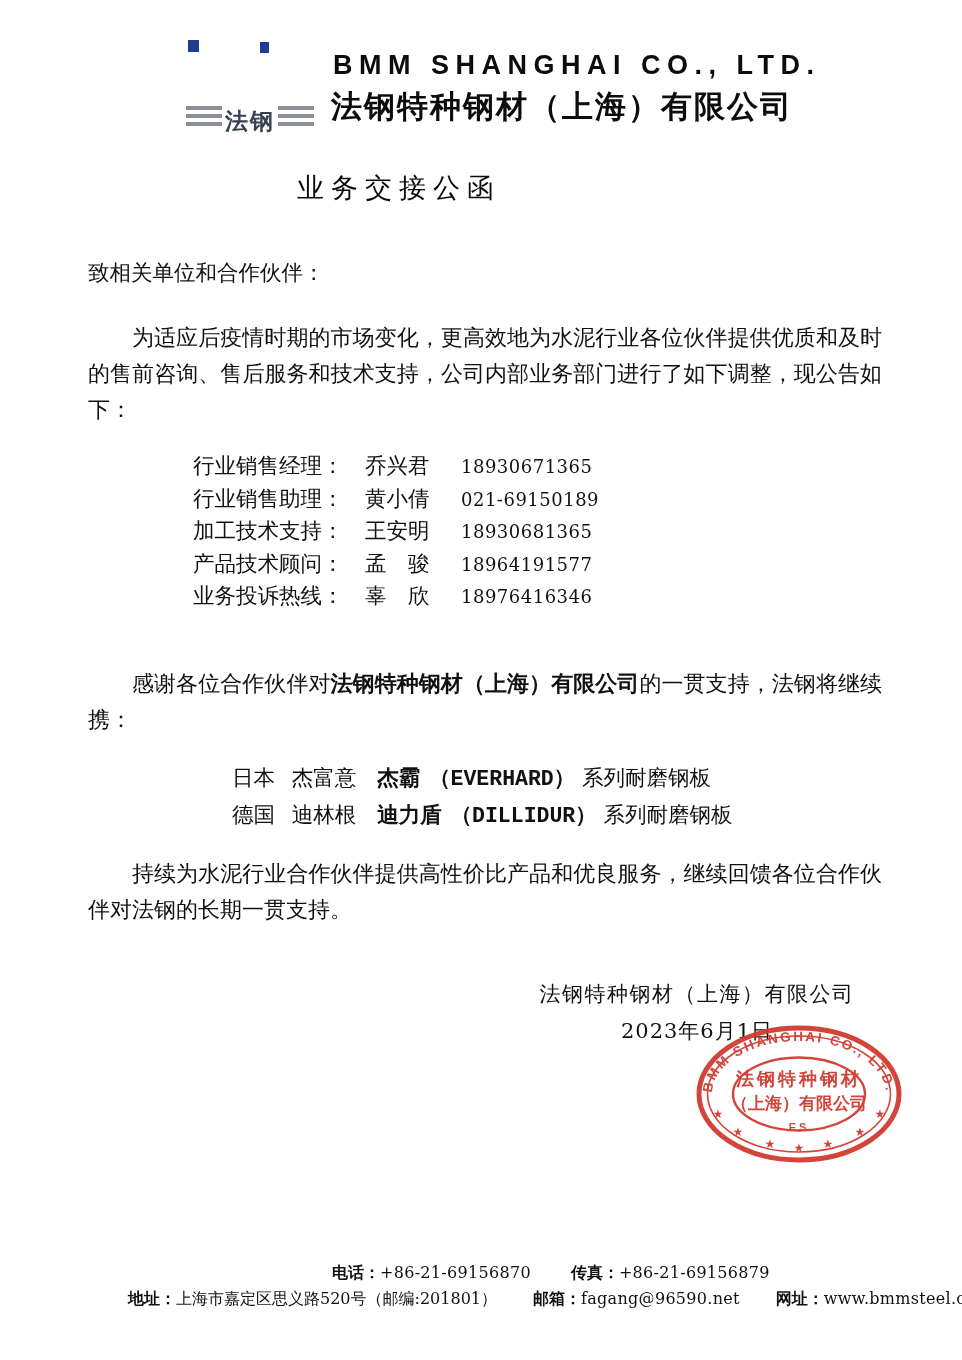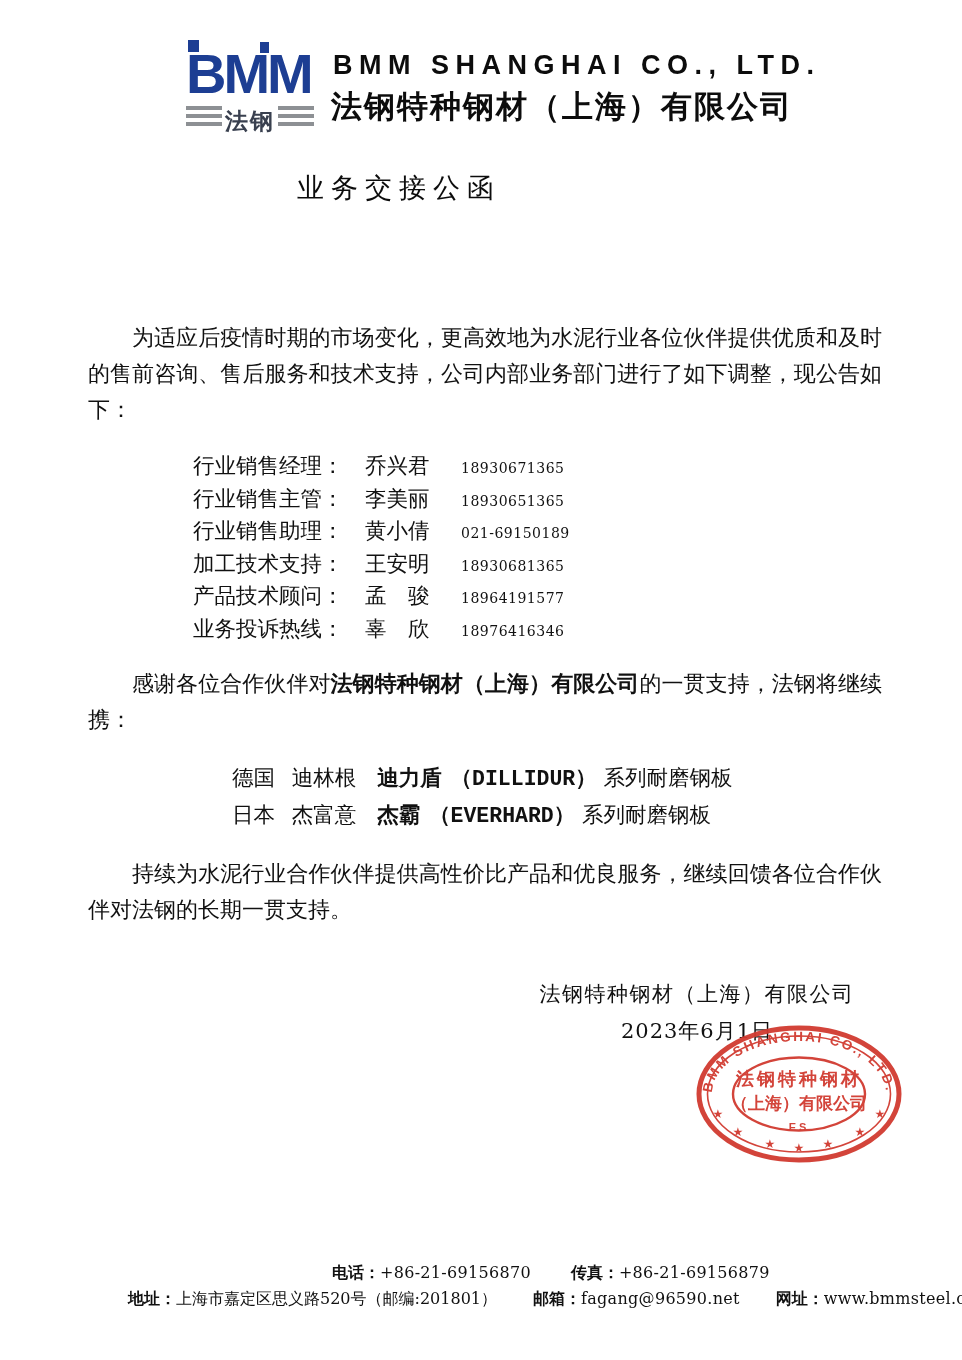--- a/index.html
+++ b/index.html
@@ -44,21 +44,21 @@
         text-align:justify;text-indent:2em;}
   .para1{top:320px;}
   .para2{top:666px;}
   .para3{top:856px;}
   .bold-sans{font-family:"DejaVu Sans", sans-serif;font-weight:700;}
   
   .contacts{position:absolute;left:193px;top:451px;font-size:21.5px;}
   .contact-row{display:flex;align-items:baseline;height:32.5px;}
   .contact-role{width:172px;white-space:nowrap;}
   .contact-name{width:96px;white-space:nowrap;}
-  .contact-phone{font-family:"DejaVu Serif", serif;font-size:14px;letter-spacing:0.5px;}
+  .contact-phone{font-family:"DejaVu Serif", serif;font-size:18px;letter-spacing:0.5px;}
   
   .products{position:absolute;left:232px;top:760px;font-size:21.5px;line-height:36px;}
   .product-line{white-space:nowrap;}
   .product-origin{margin-right:10px;}
   .product-maker{margin-right:14px;}
   .product-brand{font-family:"DejaVu Sans", sans-serif;font-weight:700;margin-right:2px;}
   .product-latin{font-family:"Liberation Mono", monospace;font-weight:600;}
   
   .signature{position:absolute;left:538px;top:980px;width:318px;text-align:center;}
   .signature-company{font-size:21px;letter-spacing:1.5px;white-space:nowrap;}
@@ -75,54 +75,49 @@
   .footer-val{font-family:"DejaVu Serif", serif;letter-spacing:0.3px;}
 </style>
 </head>
 <body>
 
 <div class="page">
 
   <div class="logo">
     <div class="logo-sq1"></div>
     <div class="logo-sq2"></div>
-    <div class="logo-bmm">BMM</div>
     <div class="logo-stripes">
       <div class="stripe-block">
           <span></span>
           <span></span>
           <span></span>
         </div>
       <div class="logo-fagang">法钢</div>
       <div class="stripe-block">
           <span></span>
           <span></span>
           <span></span>
         </div>
     </div>
   </div>
 
   <div class="company-en">BMM SHANGHAI CO., LTD.</div>
   <div class="company-cn">法钢特种钢材（上海）有限公司</div>
 
   <div class="doc-title">业务交接公函</div>
 
+  <div class="salutation">致相关单位和合作伙伴：</div>
 
   <div class="para para1">为适应后疫情时期的市场变化，更高效地为水泥行业各位伙伴提供优质和及时的售前咨询、售后服务和技术支持，公司内部业务部门进行了如下调整，现公告如下：</div>
 
   <div class="contacts">
     <div class="contact-row">
       <span class="contact-role">行业销售经理：</span>
       <span class="contact-name">乔兴君</span>
       <span class="contact-phone">18930671365</span>
-    </div>
-    <div class="contact-row">
-      <span class="contact-role">行业销售主管：</span>
-      <span class="contact-name">李美丽</span>
-      <span class="contact-phone">18930651365</span>
     </div>
     <div class="contact-row">
       <span class="contact-role">行业销售助理：</span>
       <span class="contact-name">黄小倩</span>
       <span class="contact-phone">021-69150189</span>
     </div>
     <div class="contact-row">
       <span class="contact-role">加工技术支持：</span>
       <span class="contact-name">王安明</span>
       <span class="contact-phone">18930681365</span>
@@ -136,31 +131,31 @@
       <span class="contact-role">业务投诉热线：</span>
       <span class="contact-name">辜　欣</span>
       <span class="contact-phone">18976416346</span>
     </div>
   </div>
 
   <div class="para para2"><span>感谢各位合作伙伴对</span><span class="bold-sans">法钢特种钢材（上海）有限公司</span><span>的一贯支持，法钢将继续携：</span></div>
 
   <div class="products">
     <div class="product-line">
+      <span class="product-origin">日本</span>
+      <span class="product-maker">杰富意</span>
+      <span class="product-brand">杰霸</span>
+      <span class="product-latin">（EVERHARD）</span>
+      <span>系列耐磨钢板</span>
+    </div>
+    <div class="product-line">
       <span class="product-origin">德国</span>
       <span class="product-maker">迪林根</span>
       <span class="product-brand">迪力盾</span>
       <span class="product-latin">（DILLIDUR）</span>
-      <span>系列耐磨钢板</span>
-    </div>
-    <div class="product-line">
-      <span class="product-origin">日本</span>
-      <span class="product-maker">杰富意</span>
-      <span class="product-brand">杰霸</span>
-      <span class="product-latin">（EVERHARD）</span>
       <span>系列耐磨钢板</span>
     </div>
   </div>
 
   <div class="para para3">持续为水泥行业合作伙伴提供高性价比产品和优良服务，继续回馈各位合作伙伴对法钢的长期一贯支持。</div>
 
   <div class="signature">
     <div class="signature-company">法钢特种钢材（上海）有限公司</div>
     <div class="signature-date">2023年6月1日</div>
   </div>

